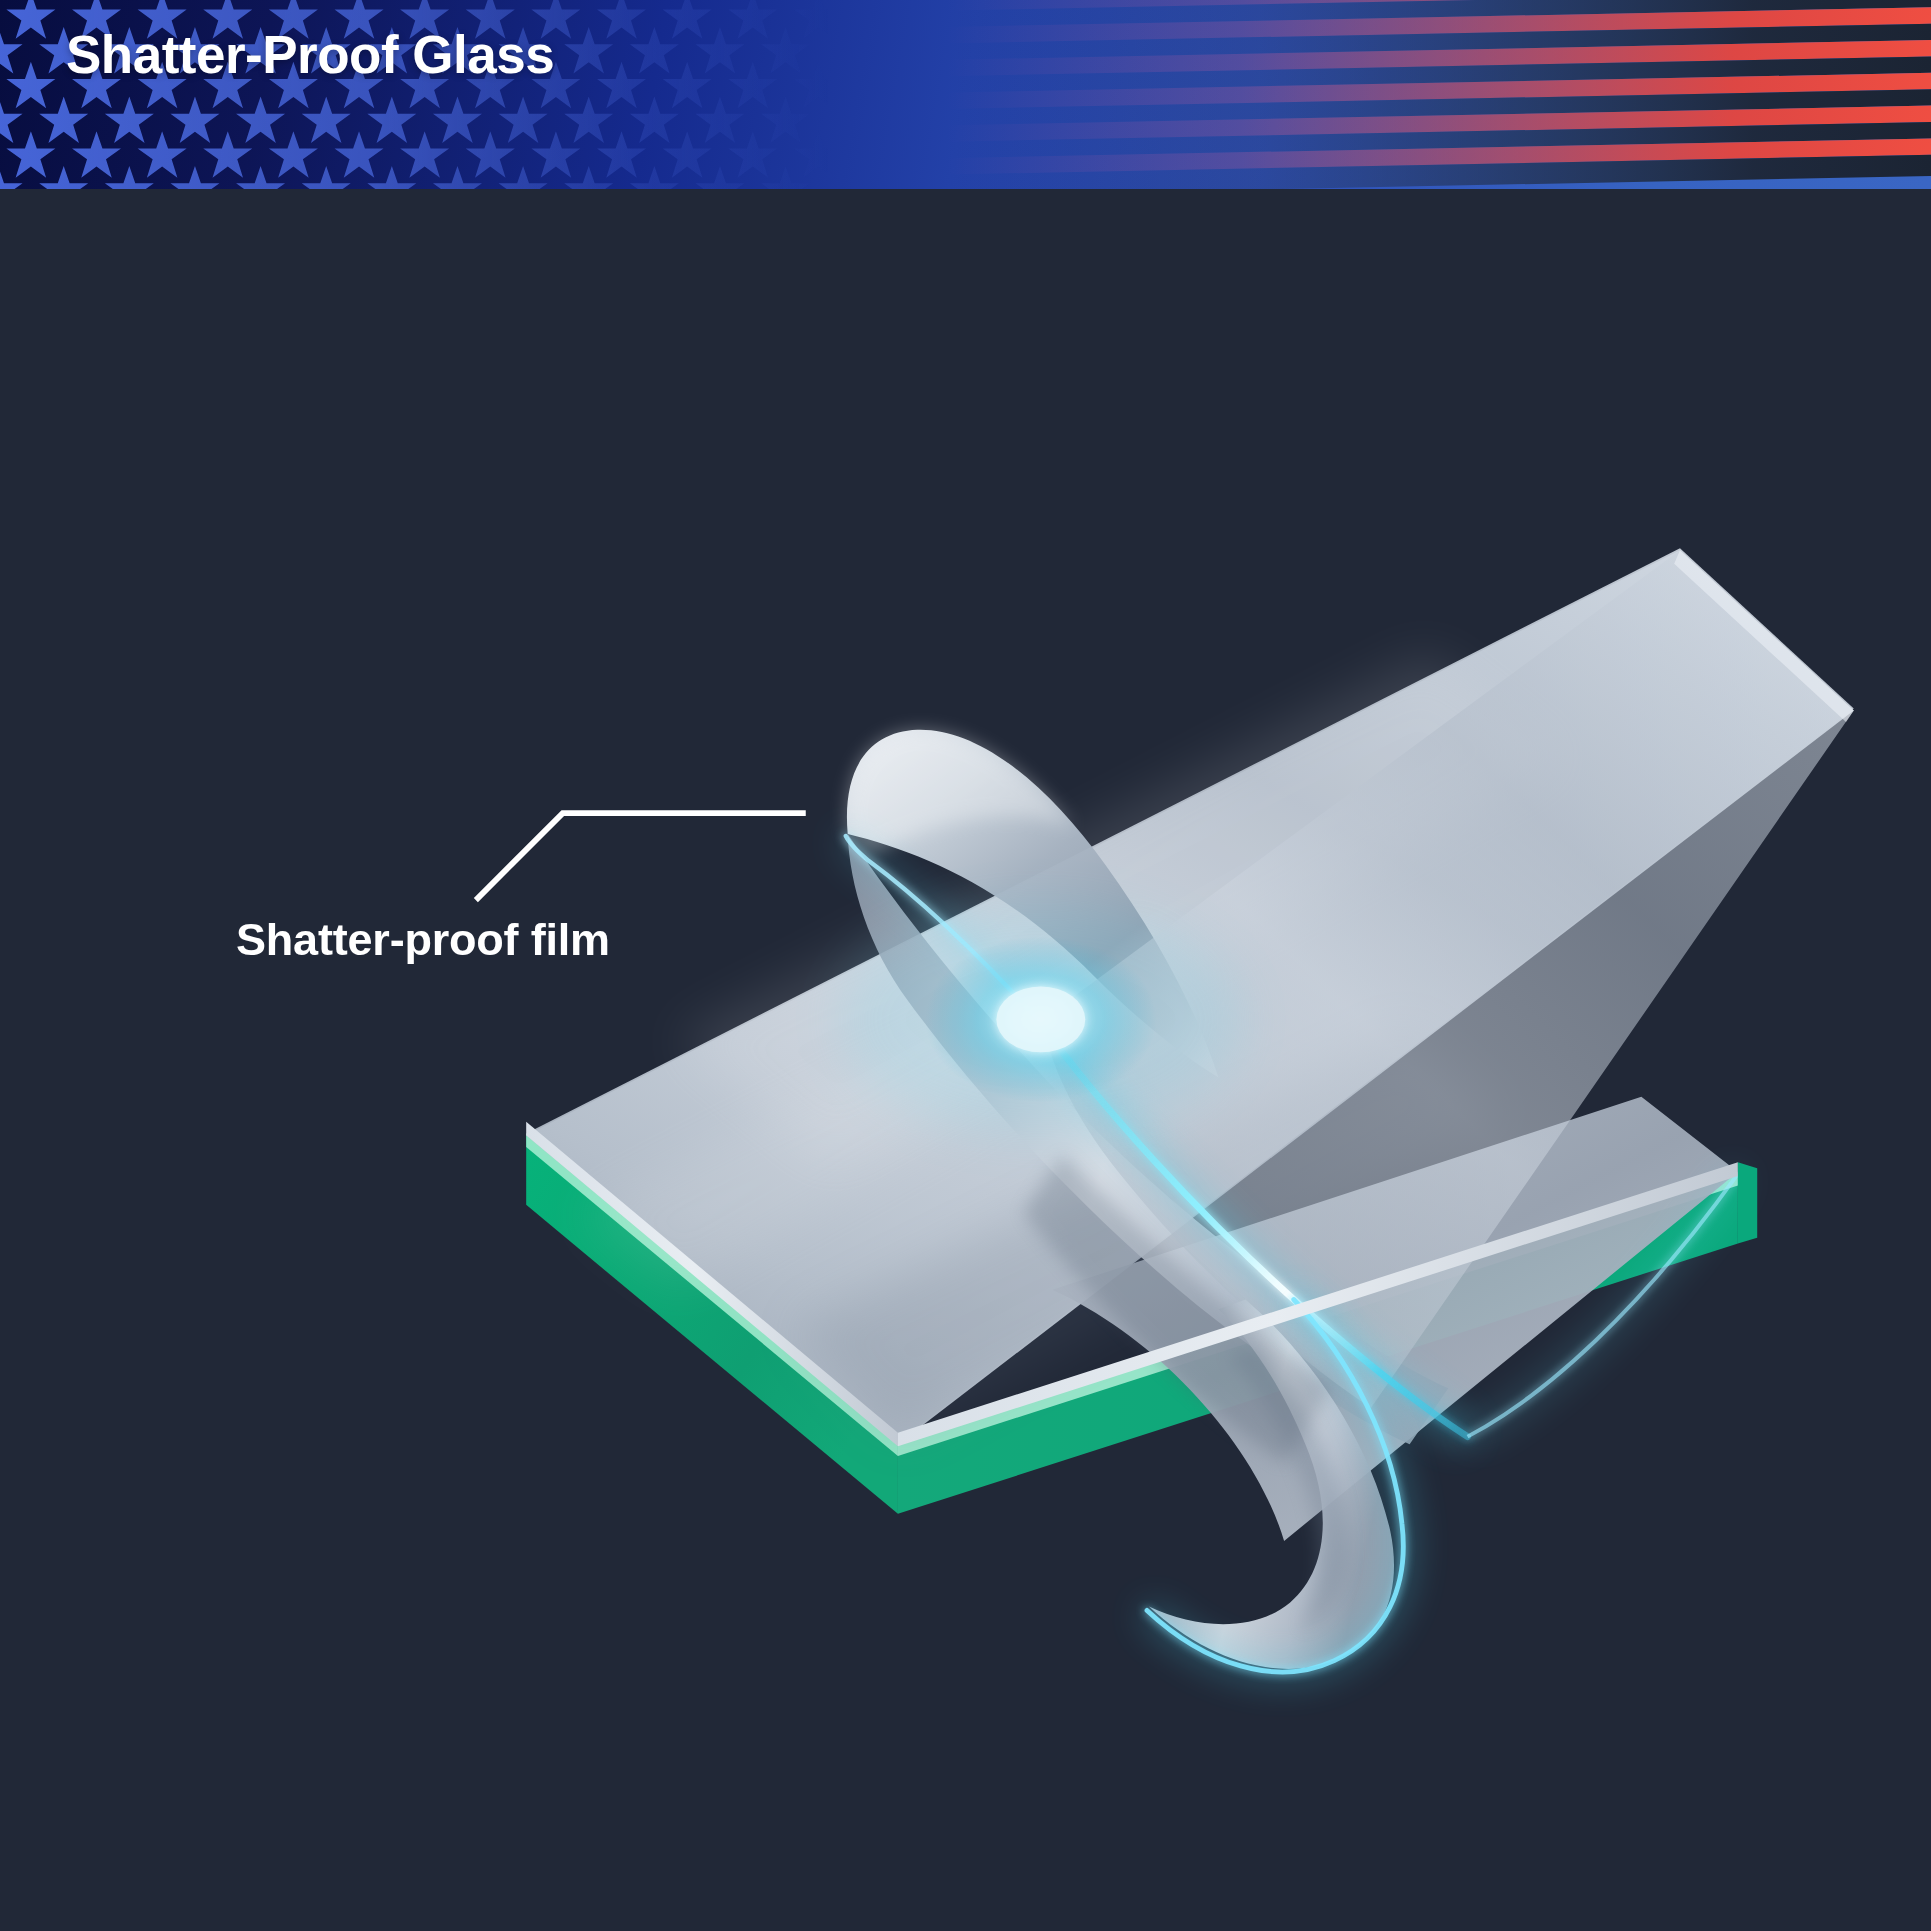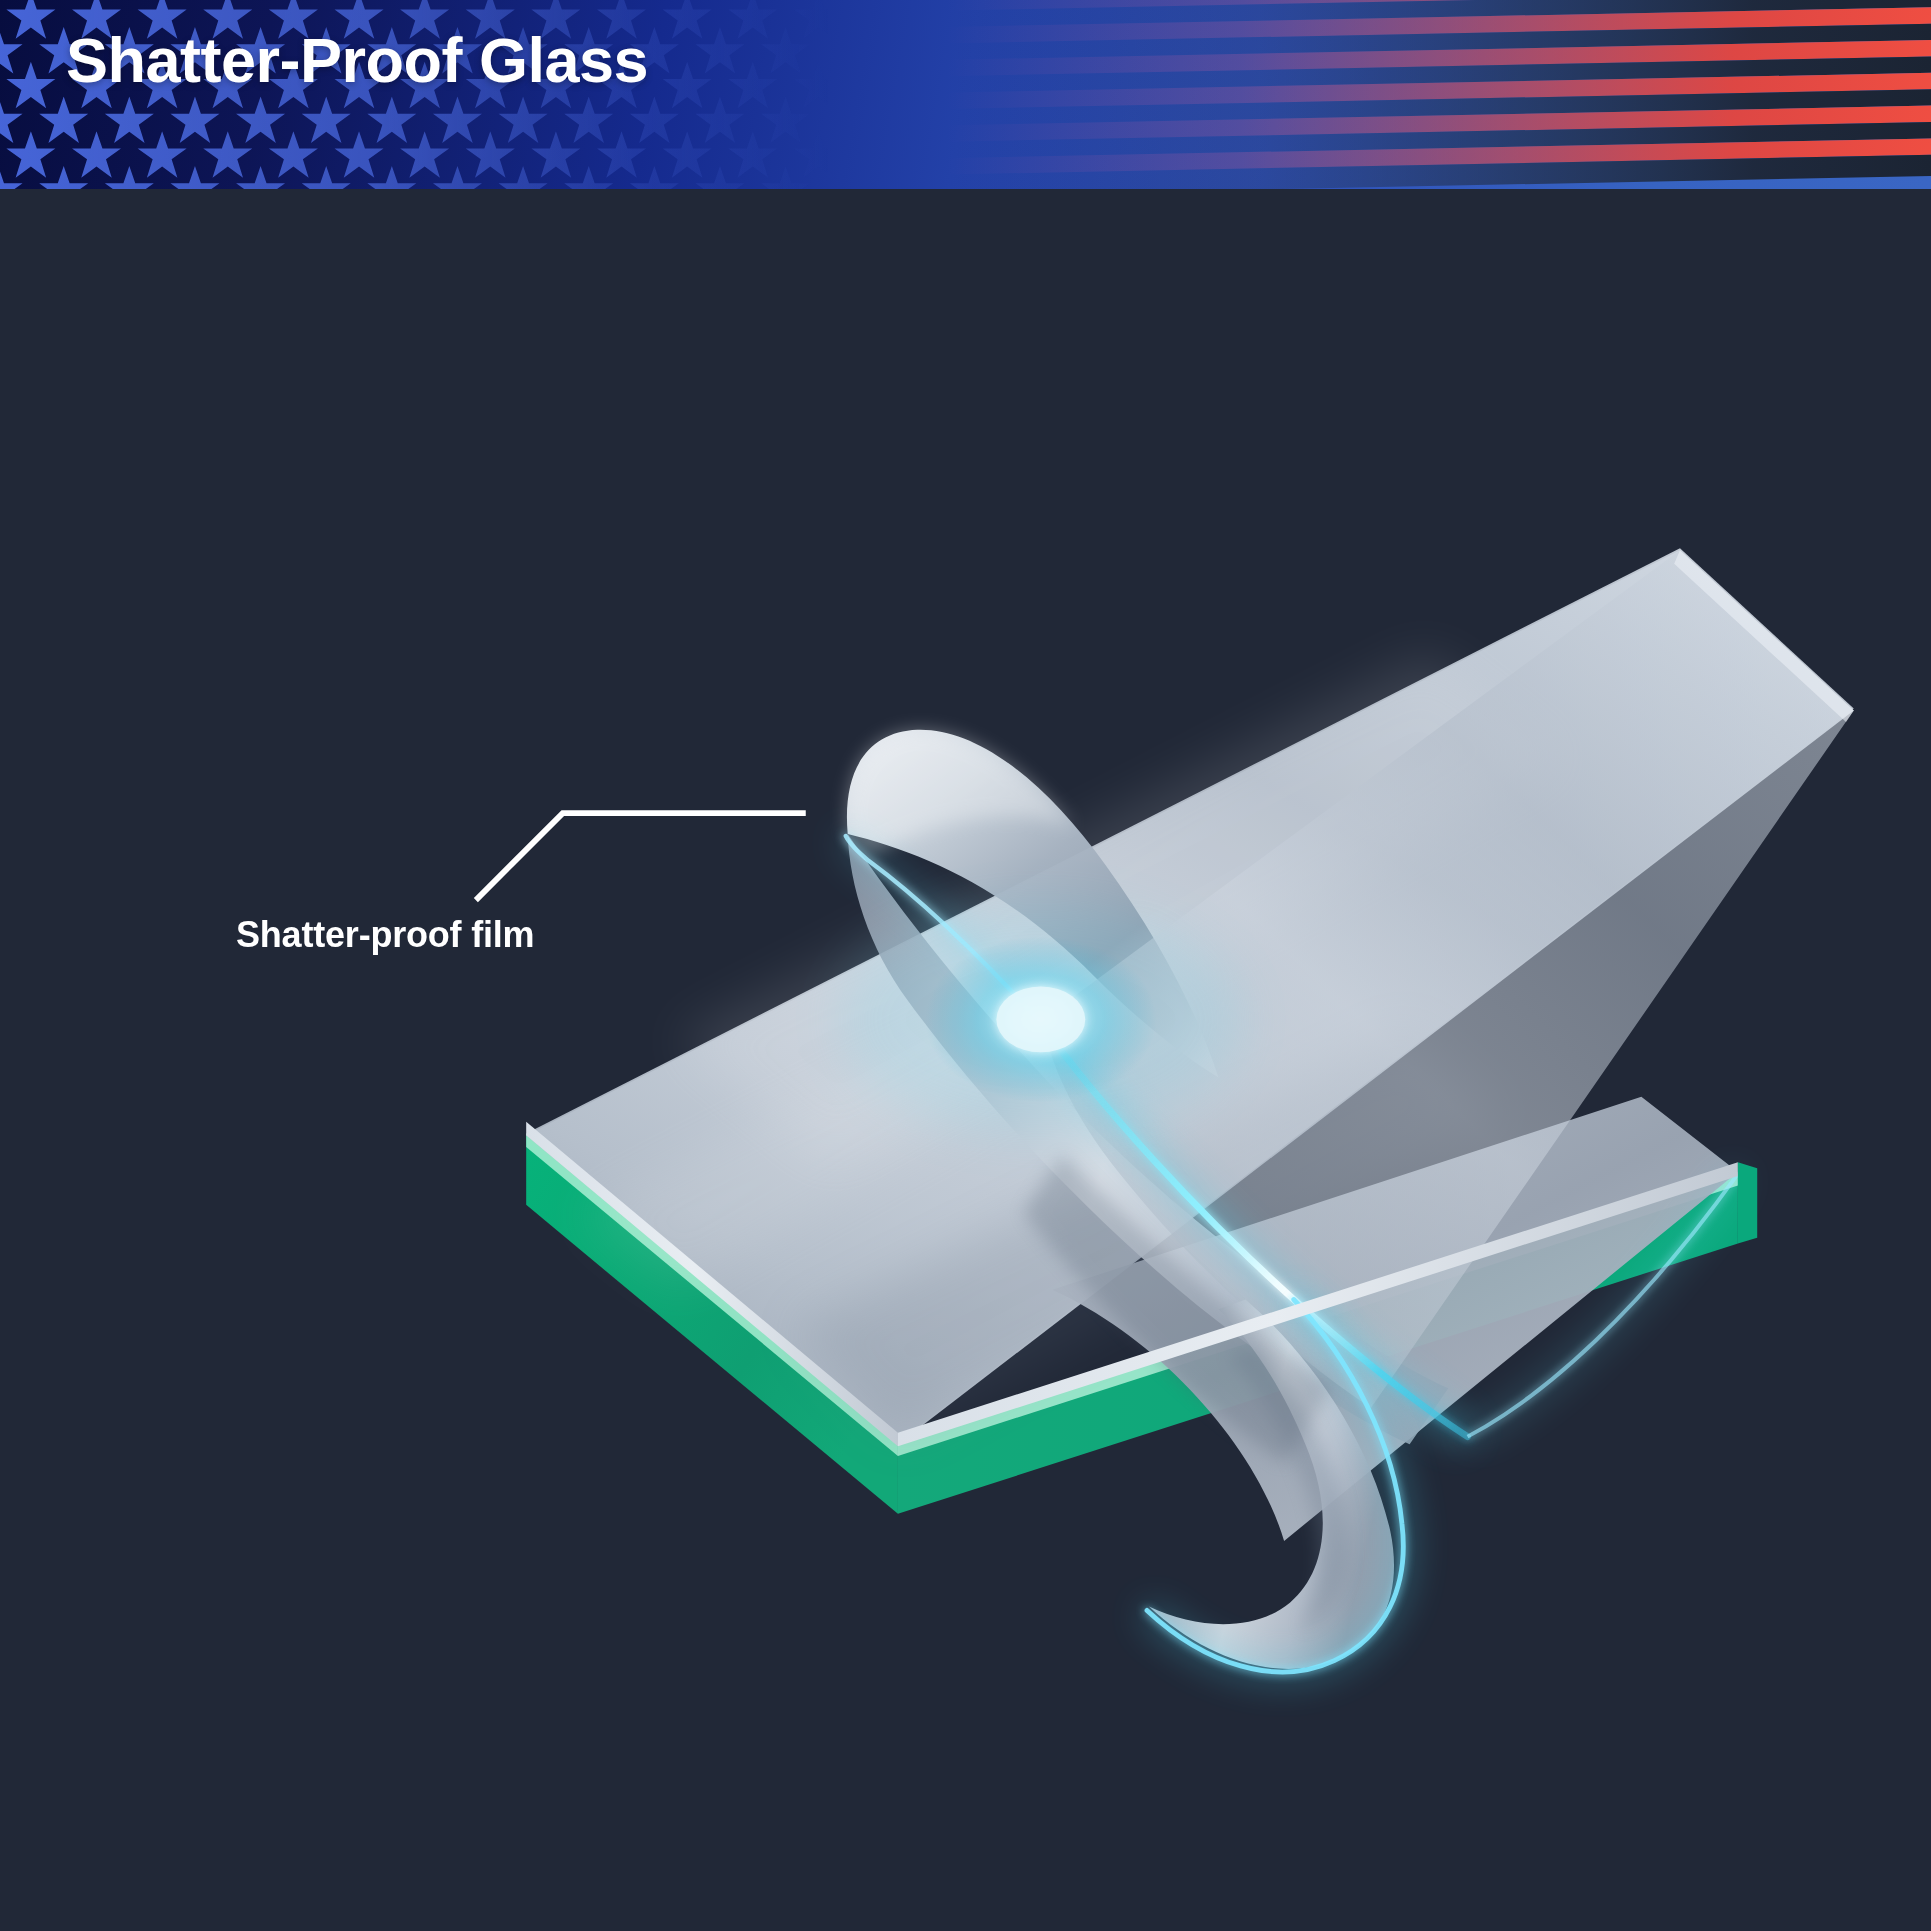--- a/index.html
+++ b/index.html
@@ -44,21 +44,21 @@
     right: 0; top: 0;
     width: 985px;
     height: 189px;
     pointer-events: none;
   }
   #header-title {
     position: absolute;
     left: 66px;
     top: 27px;
     color: #ffffff;
-    font-size: 63px;
+    font-size: 53px;
     font-weight: 700;
     letter-spacing: -0.5px;
     line-height: 1.05;
     white-space: nowrap;
     text-shadow: 0 1.9px 7.7px rgba(0,0,0,0.30);
   }
 
   
   #subheadline {
     position: absolute;
@@ -73,21 +73,21 @@
     letter-spacing: -0.3px;
   }
   #subheadline .ln { display: block; }
 
   
   #callout-label {
     position: absolute;
     left: 236px;
     top: 914px;
     color: #ffffff;
-    font-size: 36px;
+    font-size: 45px;
     font-weight: 700;
     letter-spacing: -0.2px;
     white-space: nowrap;
   }
   #callout-leader {
     position: absolute;
     left: 444px;
     top: 792px;
     width: 386px;
     height: 135px;

